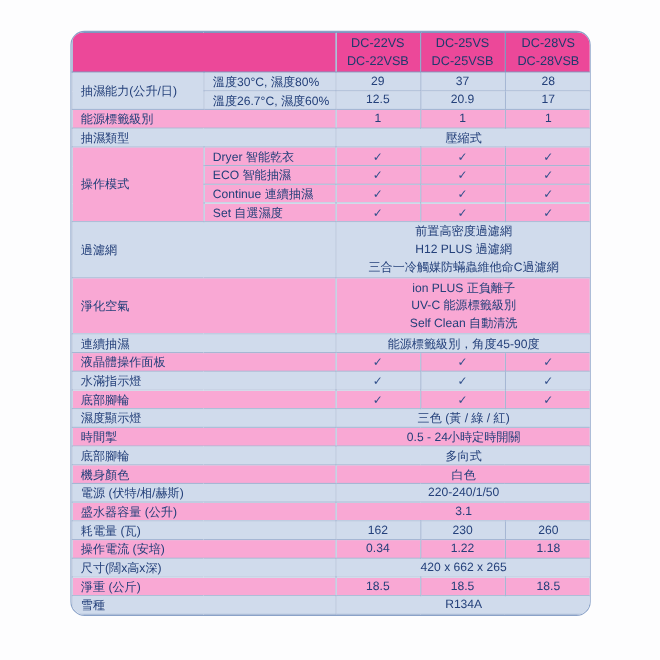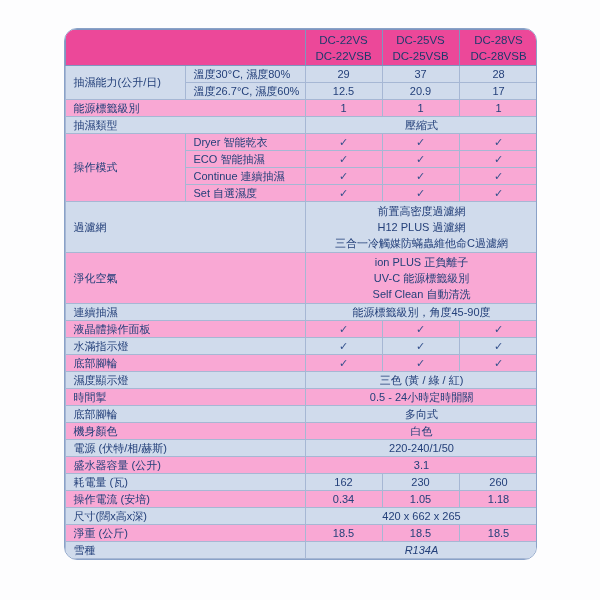--- a/index.html
+++ b/index.html
@@ -50,21 +50,21 @@
   td.multi {
     height: 49px;
     white-space: normal;
     padding: 1px 4px;
     margin-top: 20px;
   }
   td.multi .line { line-height: 16px; }
   .check { font-size: 11px; color: #33508c; }
   
   .table-wrap table tr:last-child td:first-child { border-bottom-left-radius: 12px; }
-  .table-wrap table tr:last-child td:last-child  { border-bottom-right-radius: 12px; font-style: italic; }
+  .table-wrap table tr:last-child td:last-child  { border-bottom-right-radius: 12px; }
 </style>
 </head>
 <body>
 
 <div class="table-wrap">
   <table>
     <colgroup>
       <col style="width:120px">
         <col style="width:120px">
       <col style="width:77px">
@@ -201,21 +201,21 @@
       </tr>
       <tr class="alt">
         <td class="label" colspan="2">耗電量 (瓦)</td>
         <td>162</td>
         <td>230</td>
         <td>260</td>
       </tr>
       <tr class="plain">
         <td class="label" colspan="2">操作電流 (安培)</td>
         <td>0.34</td>
-        <td>1.05</td>
+        <td>1.22</td>
         <td>1.18</td>
       </tr>
       <tr class="alt">
         <td class="label" colspan="2">尺寸(闊x高x深)</td>
         <td colspan="3">420 x 662 x 265</td>
       </tr>
       <tr class="plain">
         <td class="label" colspan="2">淨重 (公斤)</td>
         <td>18.5</td>
         <td>18.5</td>

